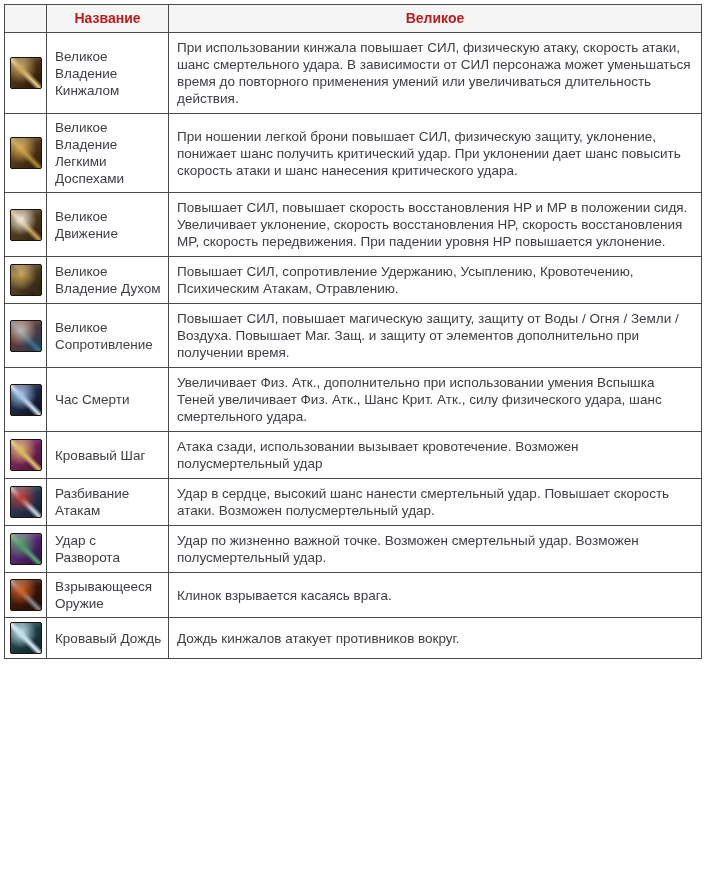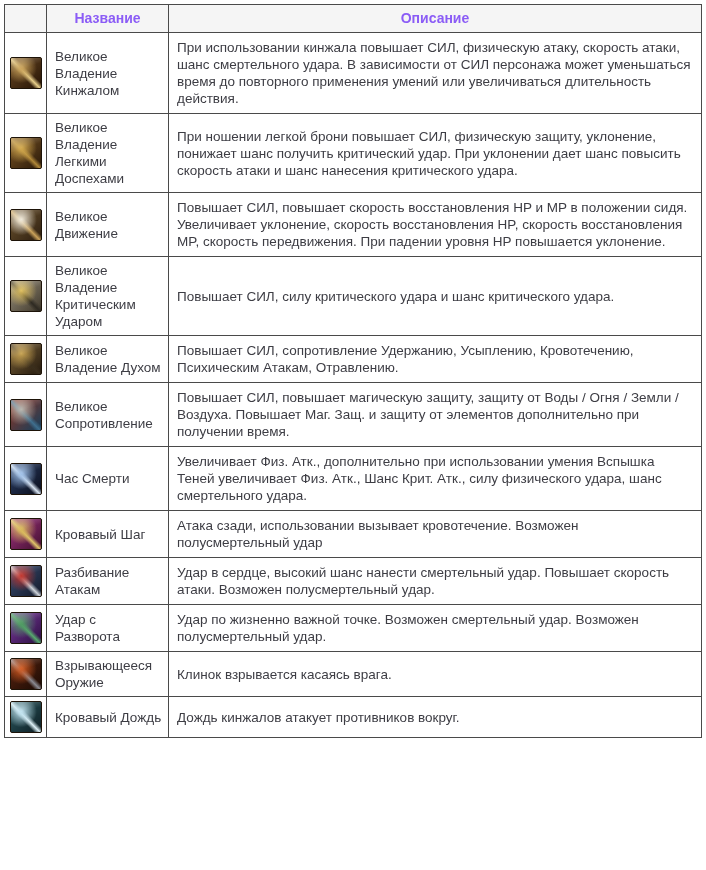--- a/index.html
+++ b/index.html
@@ -21,21 +21,21 @@
   table.skills th, table.skills td {
     border: 1px solid #4a4a4a;
     vertical-align: middle;
   }
   table.skills thead th {
     background: #f5f5f5;
     font-weight: bold;
     font-size: 14px;
     text-align: center;
     padding: 5px 4px;
-    color: #8b5cf6;
+    color: #b91c1c;
   }
   td.cell-icon { text-align: center; padding: 4px 4px; }
   td.cell-name { padding: 5px 6px 5px 8px; }
   td.cell-desc { padding: 6px 8px; }
   .skill-icon {
     width: 32px; height: 32px;
     margin: 0 auto;
     border: 1px solid #1d1308;
     border-radius: 2px;
     position: relative;
@@ -54,21 +54,21 @@
   <table class="skills">
     <colgroup>
       <col class="c-icon">
       <col class="c-name">
       <col class="c-desc">
     </colgroup>
     <thead>
       <tr>
         <th></th>
         <th>Название</th>
-        <th>Описание</th>
+        <th>Великое</th>
       </tr>
     </thead>
     <tbody>
         <tr>
     <td class="cell-icon">
       <div class="skill-icon" style="background: radial-gradient(circle at 34% 32%, rgb(202, 163, 90) 0%, rgba(0, 0, 0, 0) 55%), linear-gradient(45deg, rgba(0, 0, 0, 0) 38%, rgb(232, 207, 138) 48%, rgba(0, 0, 0, 0) 58%), linear-gradient(135deg, rgb(107, 74, 36) 0%, rgb(38, 20, 5) 100%);"></div>
     </td>
     <td class="cell-name">Великое Владение Кинжалом</td>
     <td class="cell-desc">При использовании кинжала повышает СИЛ, физическую атаку, скорость атаки, шанс смертельного удара. В зависимости от СИЛ персонажа может уменьшаться время до повторного применения умений или увеличиваться длительность действия.</td>
   </tr>
@@ -78,27 +78,20 @@
     </td>
     <td class="cell-name">Великое Владение Легкими Доспехами</td>
     <td class="cell-desc">При ношении легкой брони повышает СИЛ, физическую защиту, уклонение, понижает шанс получить критический удар. При уклонении дает шанс повысить скорость атаки и шанс нанесения критического удара.</td>
   </tr>
         <tr>
     <td class="cell-icon">
       <div class="skill-icon" style="background: radial-gradient(circle at 34% 32%, rgb(239, 233, 218) 0%, rgba(0, 0, 0, 0) 55%), linear-gradient(45deg, rgba(0, 0, 0, 0) 38%, rgb(202, 162, 90) 48%, rgba(0, 0, 0, 0) 58%), linear-gradient(135deg, rgb(110, 85, 48) 0%, rgb(46, 31, 16) 100%);"></div>
     </td>
     <td class="cell-name">Великое Движение</td>
     <td class="cell-desc">Повышает СИЛ, повышает скорость восстановления HP и MP в положении сидя. Увеличивает уклонение, скорость восстановления HP, скорость восстановления MP, скорость передвижения. При падении уровня HP повышается уклонение.</td>
-  </tr>
-        <tr>
-    <td class="cell-icon">
-      <div class="skill-icon" style="background: radial-gradient(circle at 34% 32%, rgb(224, 192, 94) 0%, rgba(0, 0, 0, 0) 55%), linear-gradient(45deg, rgba(0, 0, 0, 0) 38%, rgb(46, 42, 34) 48%, rgba(0, 0, 0, 0) 58%), linear-gradient(135deg, rgb(154, 145, 126) 0%, rgb(63, 56, 43) 100%);"></div>
-    </td>
-    <td class="cell-name">Великое Владение Критическим Ударом</td>
-    <td class="cell-desc">Повышает СИЛ, силу критического удара и шанс критического удара.</td>
   </tr>
         <tr>
     <td class="cell-icon">
       <div class="skill-icon" style="background: radial-gradient(circle at 34% 32%, rgb(201, 164, 82) 0%, rgba(0, 0, 0, 0) 55%), linear-gradient(45deg, rgba(0, 0, 0, 0) 38%, rgb(58, 46, 28) 48%, rgba(0, 0, 0, 0) 58%), linear-gradient(135deg, rgb(124, 98, 56) 0%, rgb(36, 26, 14) 100%);"></div>
     </td>
     <td class="cell-name">Великое Владение Духом</td>
     <td class="cell-desc">Повышает СИЛ, сопротивление Удержанию, Усыплению, Кровотечению, Психическим Атакам, Отравлению.</td>
   </tr>
         <tr>
     <td class="cell-icon">

